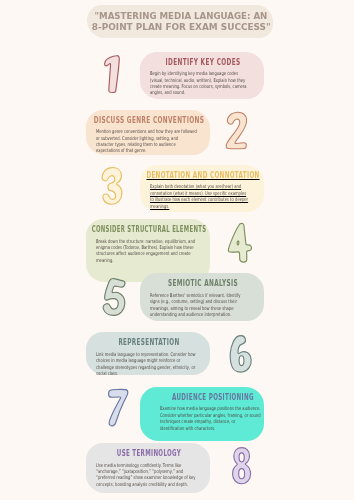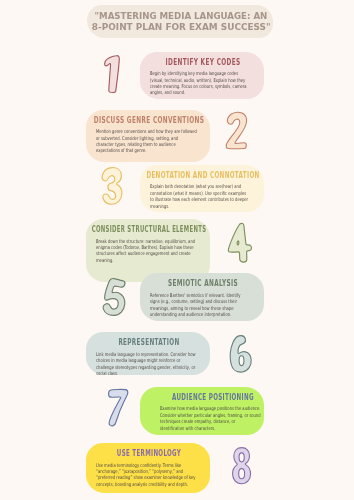--- a/index.html
+++ b/index.html
@@ -68,32 +68,32 @@
           <h3 style="color: rgb(164, 88, 92); transform: scaleX(0.757935);">IDENTIFY KEY CODES</h3>
           <p>
             <span class="bl">Begin by identifying key media language codes</span>
             <span class="bl">(visual, technical, audio, written). Explain how they</span>
             <span class="bl">create meaning. Focus on colours, symbols, camera</span>
             <span class="bl">angles, and sound.</span>
           </p>
         </div>
       </div>
       <div class="row" style="top: 109.7px; height: 50.7px;">
-        <div class="card left" style="background: rgb(249, 228, 208); height: 52px;">
+        <div class="card left" style="background: rgb(249, 228, 208); height: 45px;">
           <h3 style="color: rgb(191, 129, 104); transform: scaleX(0.759987);">DISCUSS GENRE CONVENTIONS</h3>
           <p>
             <span class="bl">Mention genre conventions and how they are followed</span>
             <span class="bl">or subverted. Consider lighting, setting, and</span>
             <span class="bl">character types, relating them to audience</span>
             <span class="bl">expectations of that genre.</span>
           </p>
         </div>
       </div>
       <div class="row" style="top: 164.9px; height: 46.9px;">
-        <div class="card right" style="background: rgb(253, 243, 219); height: 46.9px;">
+        <div class="card right" style="background: rgb(253, 243, 219); height: 46.9px; text-decoration: underline;">
           <h3 style="color: rgb(231, 190, 95); transform: scaleX(0.739265);">DENOTATION AND CONNOTATION</h3>
           <p>
             <span class="bl">Explain both denotation (what you see/hear) and</span>
             <span class="bl">connotation (what it means). Use specific examples</span>
             <span class="bl">to illustrate how each element contributes to deeper</span>
             <span class="bl">meanings.</span>
           </p>
         </div>
       </div>
       <div class="row" style="top: 219.2px; height: 49.8px;">
@@ -123,32 +123,32 @@
           <h3 style="color: rgb(102, 128, 126); transform: scaleX(0.745915);">REPRESENTATION</h3>
           <p>
             <span class="bl">Link media language to representation. Consider how</span>
             <span class="bl">choices in media language might reinforce or</span>
             <span class="bl">challenge stereotypes regarding gender, ethnicity, or</span>
             <span class="bl">social class.</span>
           </p>
         </div>
       </div>
       <div class="row" style="top: 387px; height: 47.3px;">
-        <div class="card right" style="background: #bef264; height: 48px; padding-left: 20px;">
+        <div class="card right" style="background: #5eead4; height: 54px; padding-left: 20px;">
           <h3 style="color: rgb(103, 117, 159); transform: scaleX(0.730435);">AUDIENCE POSITIONING</h3>
           <p>
             <span class="bl">Examine how media language positions the audience.</span>
             <span class="bl">Consider whether particular angles, framing, or sound</span>
             <span class="bl">techniques create empathy, distance, or</span>
             <span class="bl">identification with characters.</span>
           </p>
         </div>
       </div>
       <div class="row" style="top: 443.2px; height: 50.3px;">
-        <div class="card left" style="background: #fde047; height: 50.3px;">
+        <div class="card left" style="background: #e5e5e5; height: 50.3px;">
           <h3 style="color: rgb(138, 107, 168); transform: scaleX(0.724635);">USE TERMINOLOGY</h3>
           <p>
             <span class="bl">Use media terminology confidently. Terms like</span>
             <span class="bl">“anchorage,” “juxtaposition,” “polysemy,” and</span>
             <span class="bl">“preferred reading” show examiner knowledge of key</span>
             <span class="bl">concepts, boosting analysis credibility and depth.</span>
           </p>
         </div>
       </div>
     </div>

